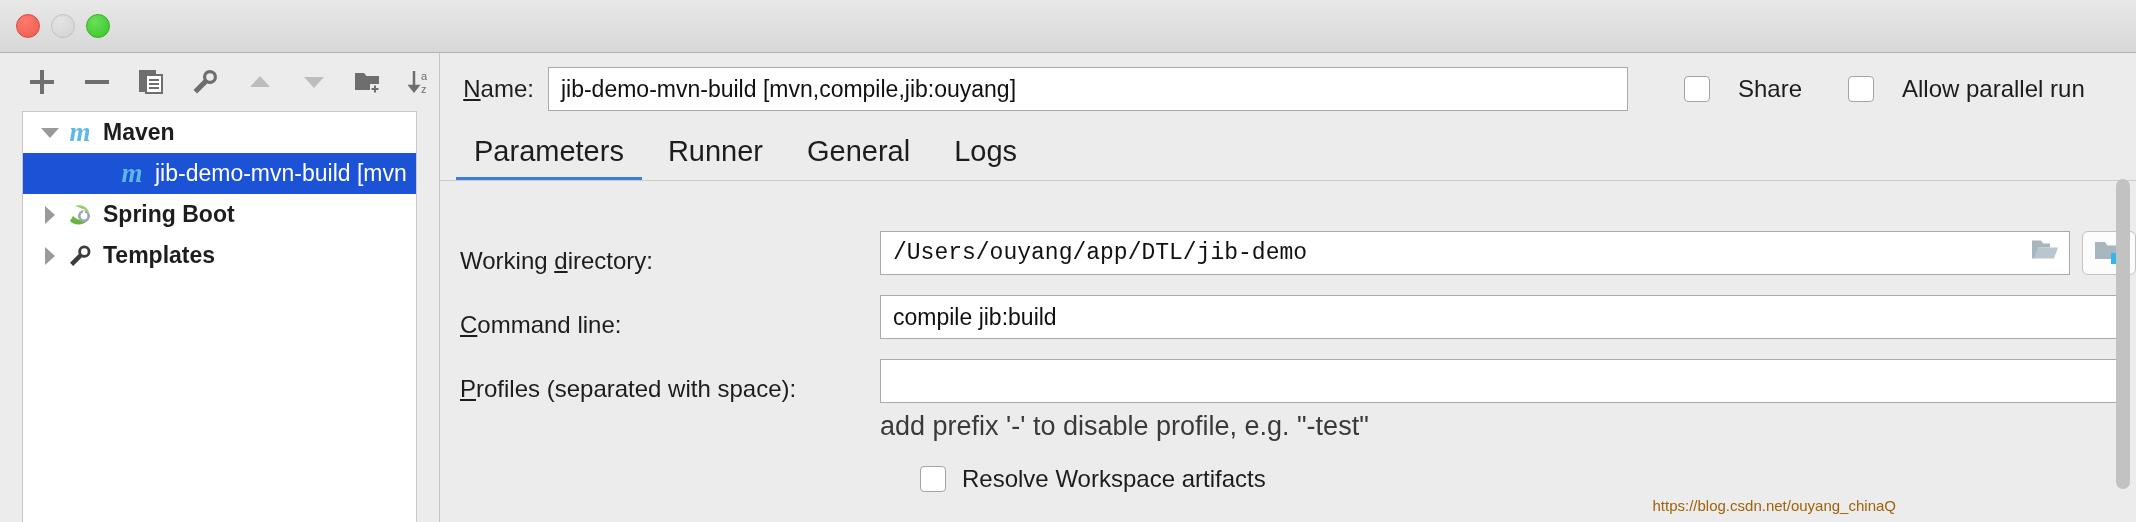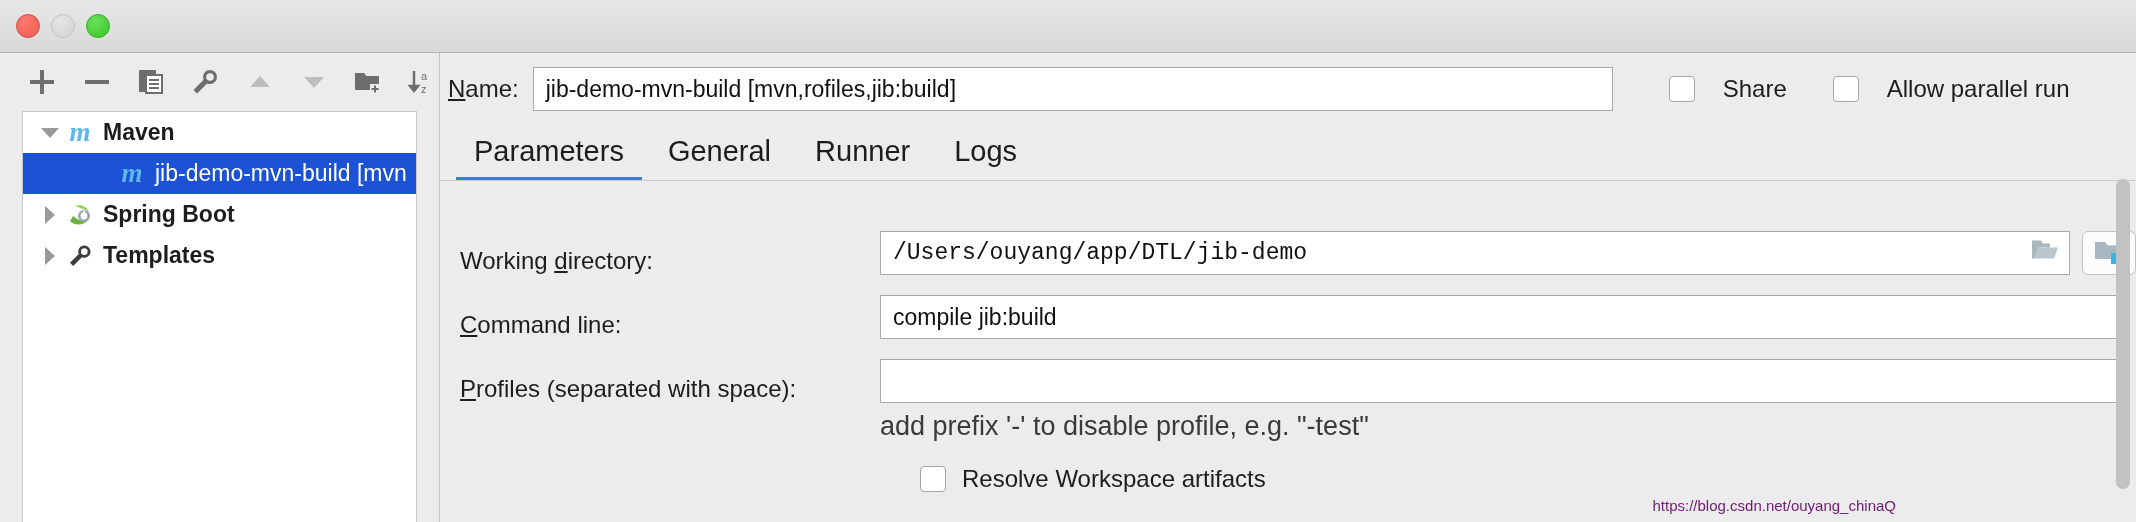--- a/index.html
+++ b/index.html
@@ -118,20 +118,21 @@
     background: #ececec;
     position: relative;
     display: flex;
     flex-direction: column;
   }
   .name-row {
     height: 72px;
     display: flex;
     align-items: center;
     padding: 0 18px 0 8px;
+    justify-content: center;
   }
   .name-label { font-size: 24px; color: #1d1d1d; margin-right: 14px; white-space: nowrap; }
   .name-input {
     width: 1080px;
     height: 44px;
     background: #ffffff;
     border: 1px solid #a9a9a9;
     font-size: 23px;
     color: #101010;
     padding: 0 12px;
@@ -246,21 +247,21 @@
     position: absolute;
     top: 8px; left: 0;
     width: 14px; height: 310px;
     background: #c2c2c2;
     border-radius: 7px;
   }
   .watermark {
     position: absolute;
     right: 240px; bottom: 8px;
     font-size: 15px;
-    color: #701a75;
+    color: #a16207;
     white-space: nowrap;
   }
 </style>
 </head>
 <body>
 
 <div class="titlebar">
   <div class="traffic">
     <div class="light red"></div>
     <div class="light yellow"></div>
@@ -373,33 +374,33 @@
         <span class="node-label">Templates</span>
       </div>
 
     </div>
   </div>
 
   <div class="right-panel">
 
     <div class="name-row">
       <span class="name-label"><u>N</u><span>ame:</span></span>
-      <div class="name-input">jib-demo-mvn-build [mvn,rofiles,jib:build]</div>
+      <div class="name-input">jib-demo-mvn-build [mvn,compile,jib:ouyang]</div>
       <div class="header-checks">
         <span class="cbox"></span>
         <span class="cb-label">Share</span>
         <span class="cbox"></span>
         <span class="cb-label">Allow parallel run</span>
       </div>
     </div>
 
     <div class="tabs-row">
       <div class="tab active">Parameters</div>
+      <div class="tab">Runner</div>
       <div class="tab">General</div>
-      <div class="tab">Runner</div>
       <div class="tab">Logs</div>
     </div>
 
     <div class="form">
 
       <div class="form-row">
         <span class="form-label"><span>Working </span><u>d</u><span>irectory:</span></span>
         <div class="field wd">
           <span>/Users/ouyang/app/DTL/jib-demo</span>
           <span class="folder-inside">

